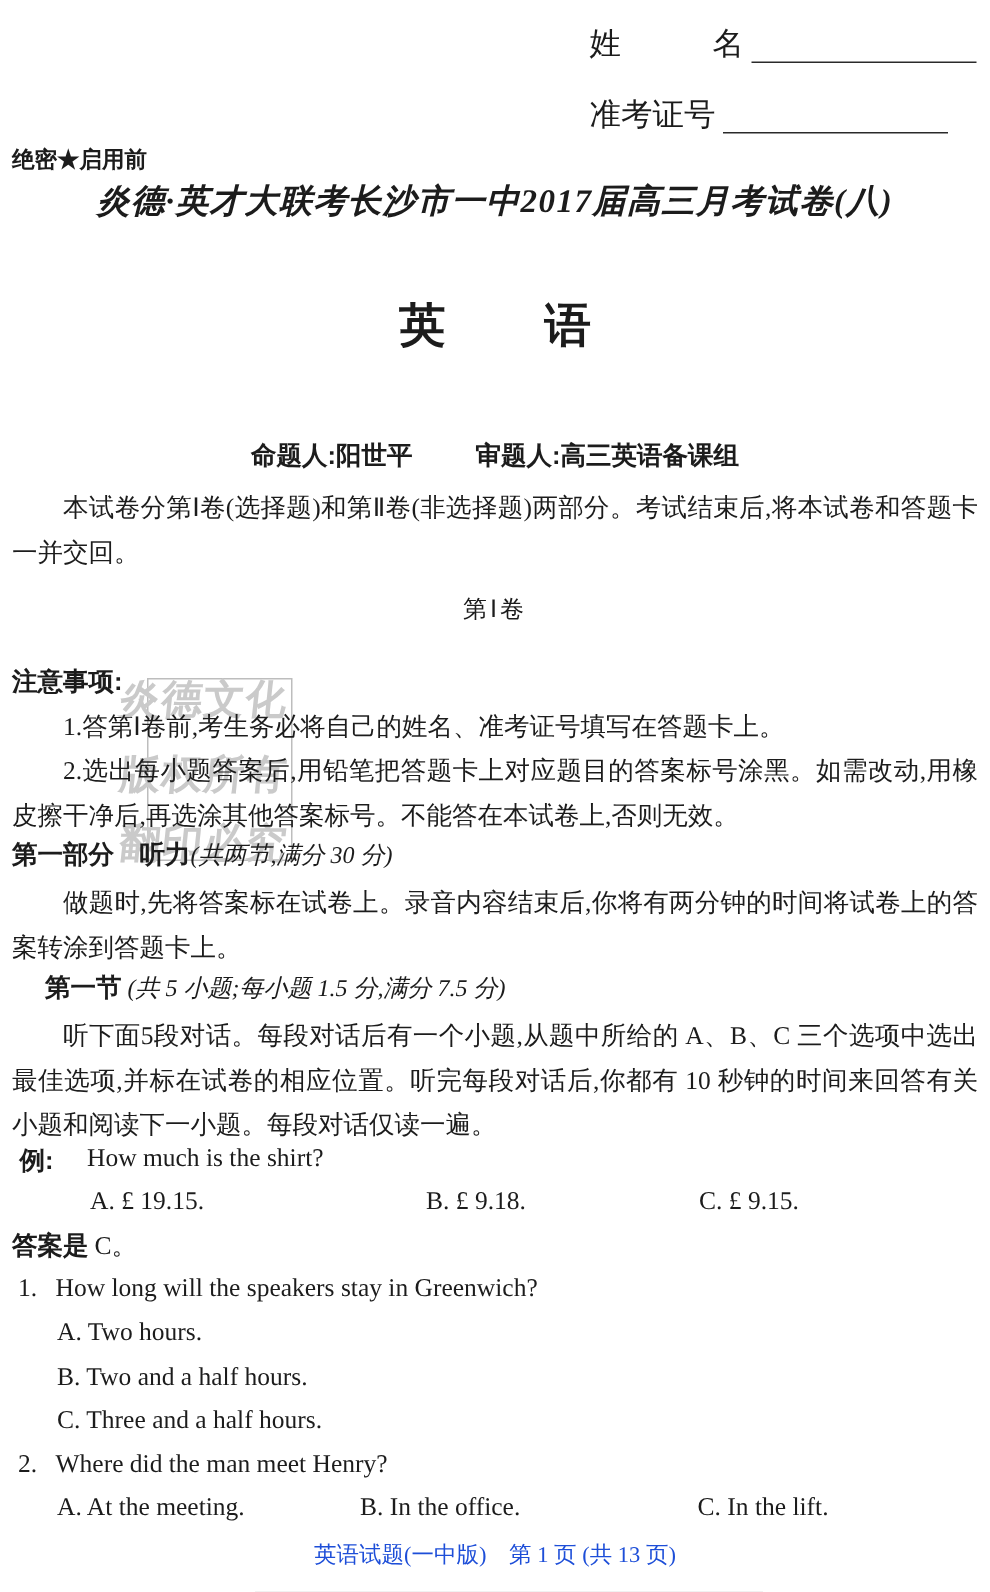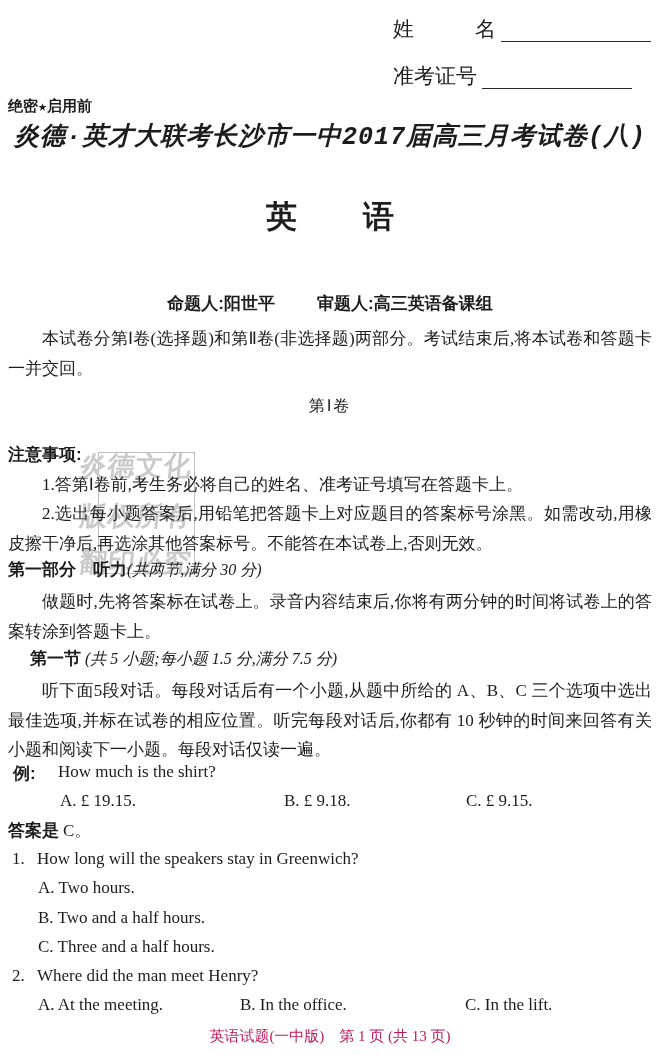--- a/index.html
+++ b/index.html
@@ -6,53 +6,53 @@
   .page {
     position:relative;
     width:660px; height:1061px;
     margin:0 auto;
     background:#ffffff;
     color:#1c1c1c;
     font-family:"Liberation Serif", serif;
     overflow:hidden;
   }
   .abs { position:absolute; }
-  .sans { font-family:Liberation Mono, monospace; }
+  .sans { font-family:Liberation Serif, serif; }
 
   
   .field-row { font-size:21px; line-height:26px; white-space:nowrap; }
   .spread { display:inline-block; text-align:justify; text-align-last:justify; vertical-align:bottom; }
   .spread-name { width:103px; }
   .blank-line { display:inline-block; width:150px; height:24px;
     border-bottom:1.5px solid #2a2a2a; margin-left:5px; vertical-align:bottom; }
 
   .classification { font-size:15px; font-weight:bold; }
 
   .exam-title { left:0; right:0; text-align:center;
-    font-size:25px; font-weight:bold; font-style:italic;
-    font-family:Liberation Mono, monospace; letter-spacing:1px; }
+    font-size:22px; font-weight:bold; font-style:italic;
+    font-family:Liberation Serif, serif; letter-spacing:1px; }
 
   .subject-title { left:0; right:0; text-align:center;
     font-size:31px; font-weight:bold; font-family:"Liberation Sans", sans-serif; }
   .spread-subject { width:128px; }
 
   .committee { left:0; right:0; text-align:center; font-size:17px; font-weight:bold;
     font-family:"Liberation Sans", sans-serif; }
   .committee .gap { display:inline-block; width:42px; }
 
   .para { left:8px; width:644px; font-size:17px; line-height:29.5px;
     text-indent:2em; text-align:justify; }
 
   .volume-heading { left:0; right:0; text-align:center; font-size:16px; letter-spacing:2px; }
 
   .h-bold { font-size:17px; font-weight:bold; font-family:"Liberation Sans", sans-serif; }
   .score-note { font-weight:normal; font-family:"Liberation Serif", serif; font-style:italic; font-size:16px; }
 
   .eng { font-size:17px; }
-  .footer { left:0; right:0; text-align:center; font-size:15px; color:#be185d; }
+  .footer { left:0; right:0; text-align:center; font-size:15px; color:#1d4ed8; }
 
   
   .wm-frame { left:98px; top:452px; width:95px; height:120px;
     border:1px solid #bdbdbd; }
   .wm-line { left:80px; font-size:27px; font-weight:bold; color:#cacaca;
     font-family:"Liberation Sans", sans-serif; letter-spacing:1px;
     transform:skewX(-6deg); white-space:nowrap; }
 </style>
 </head>
 <body>

